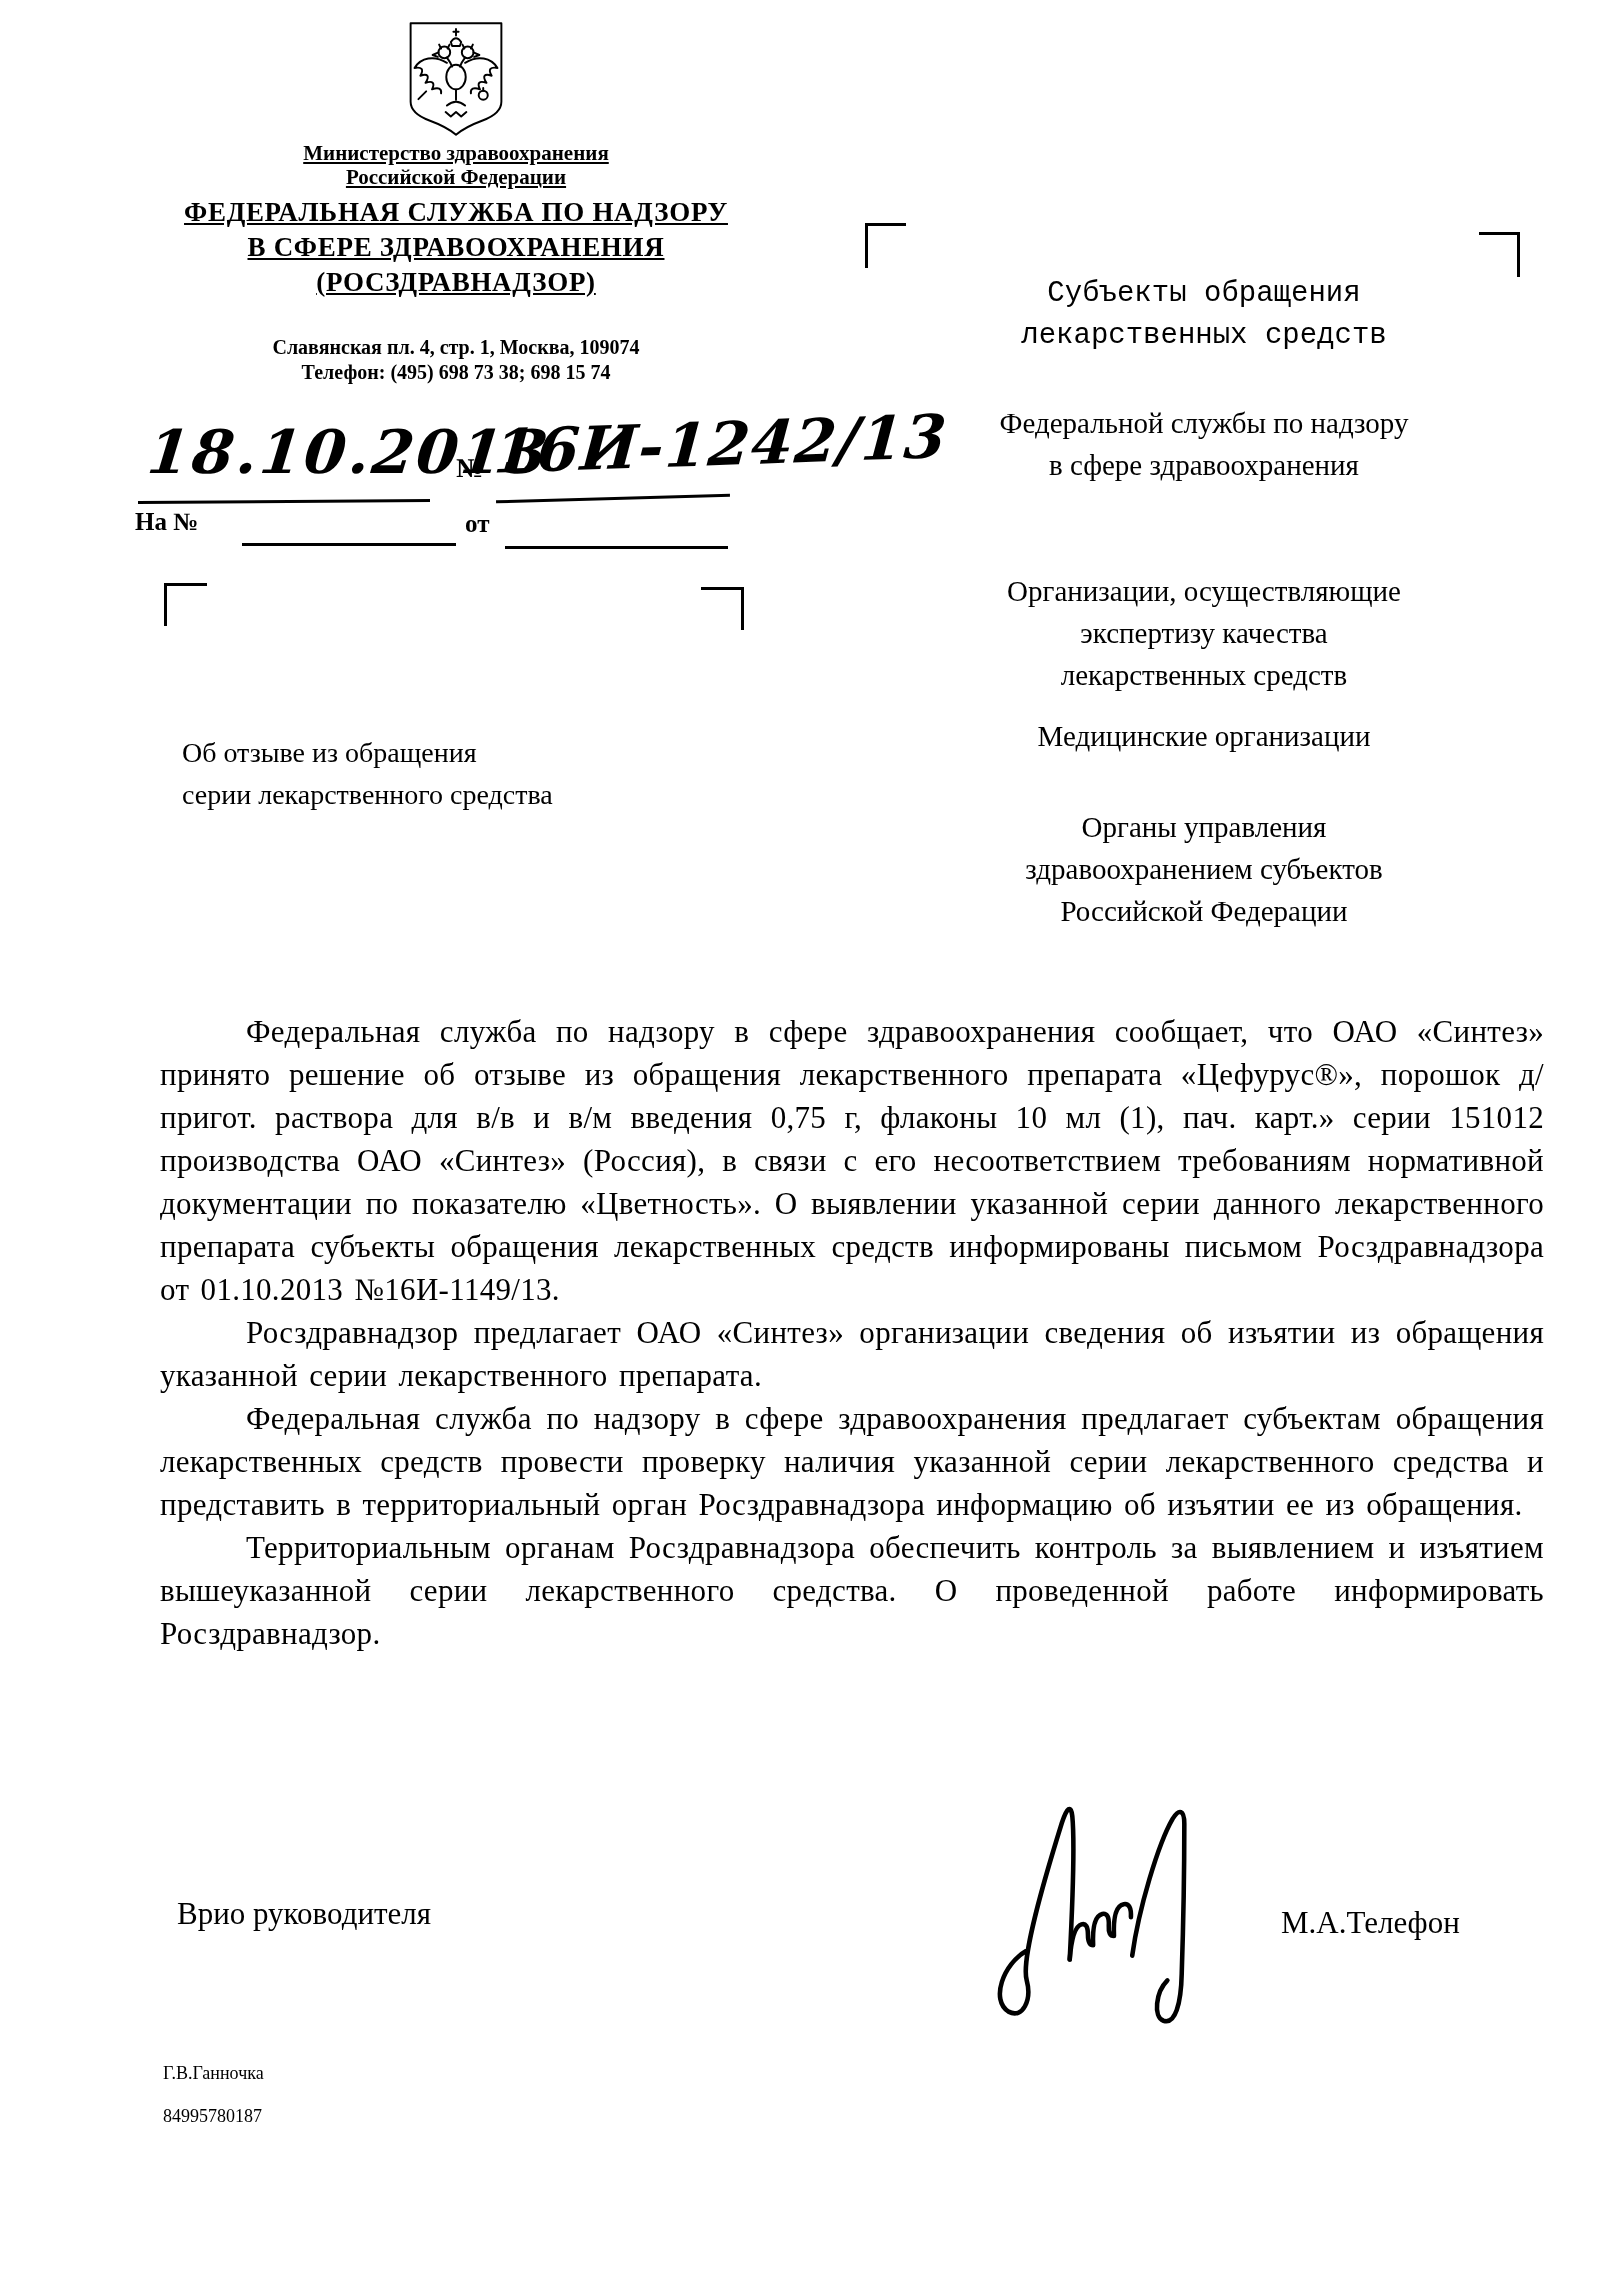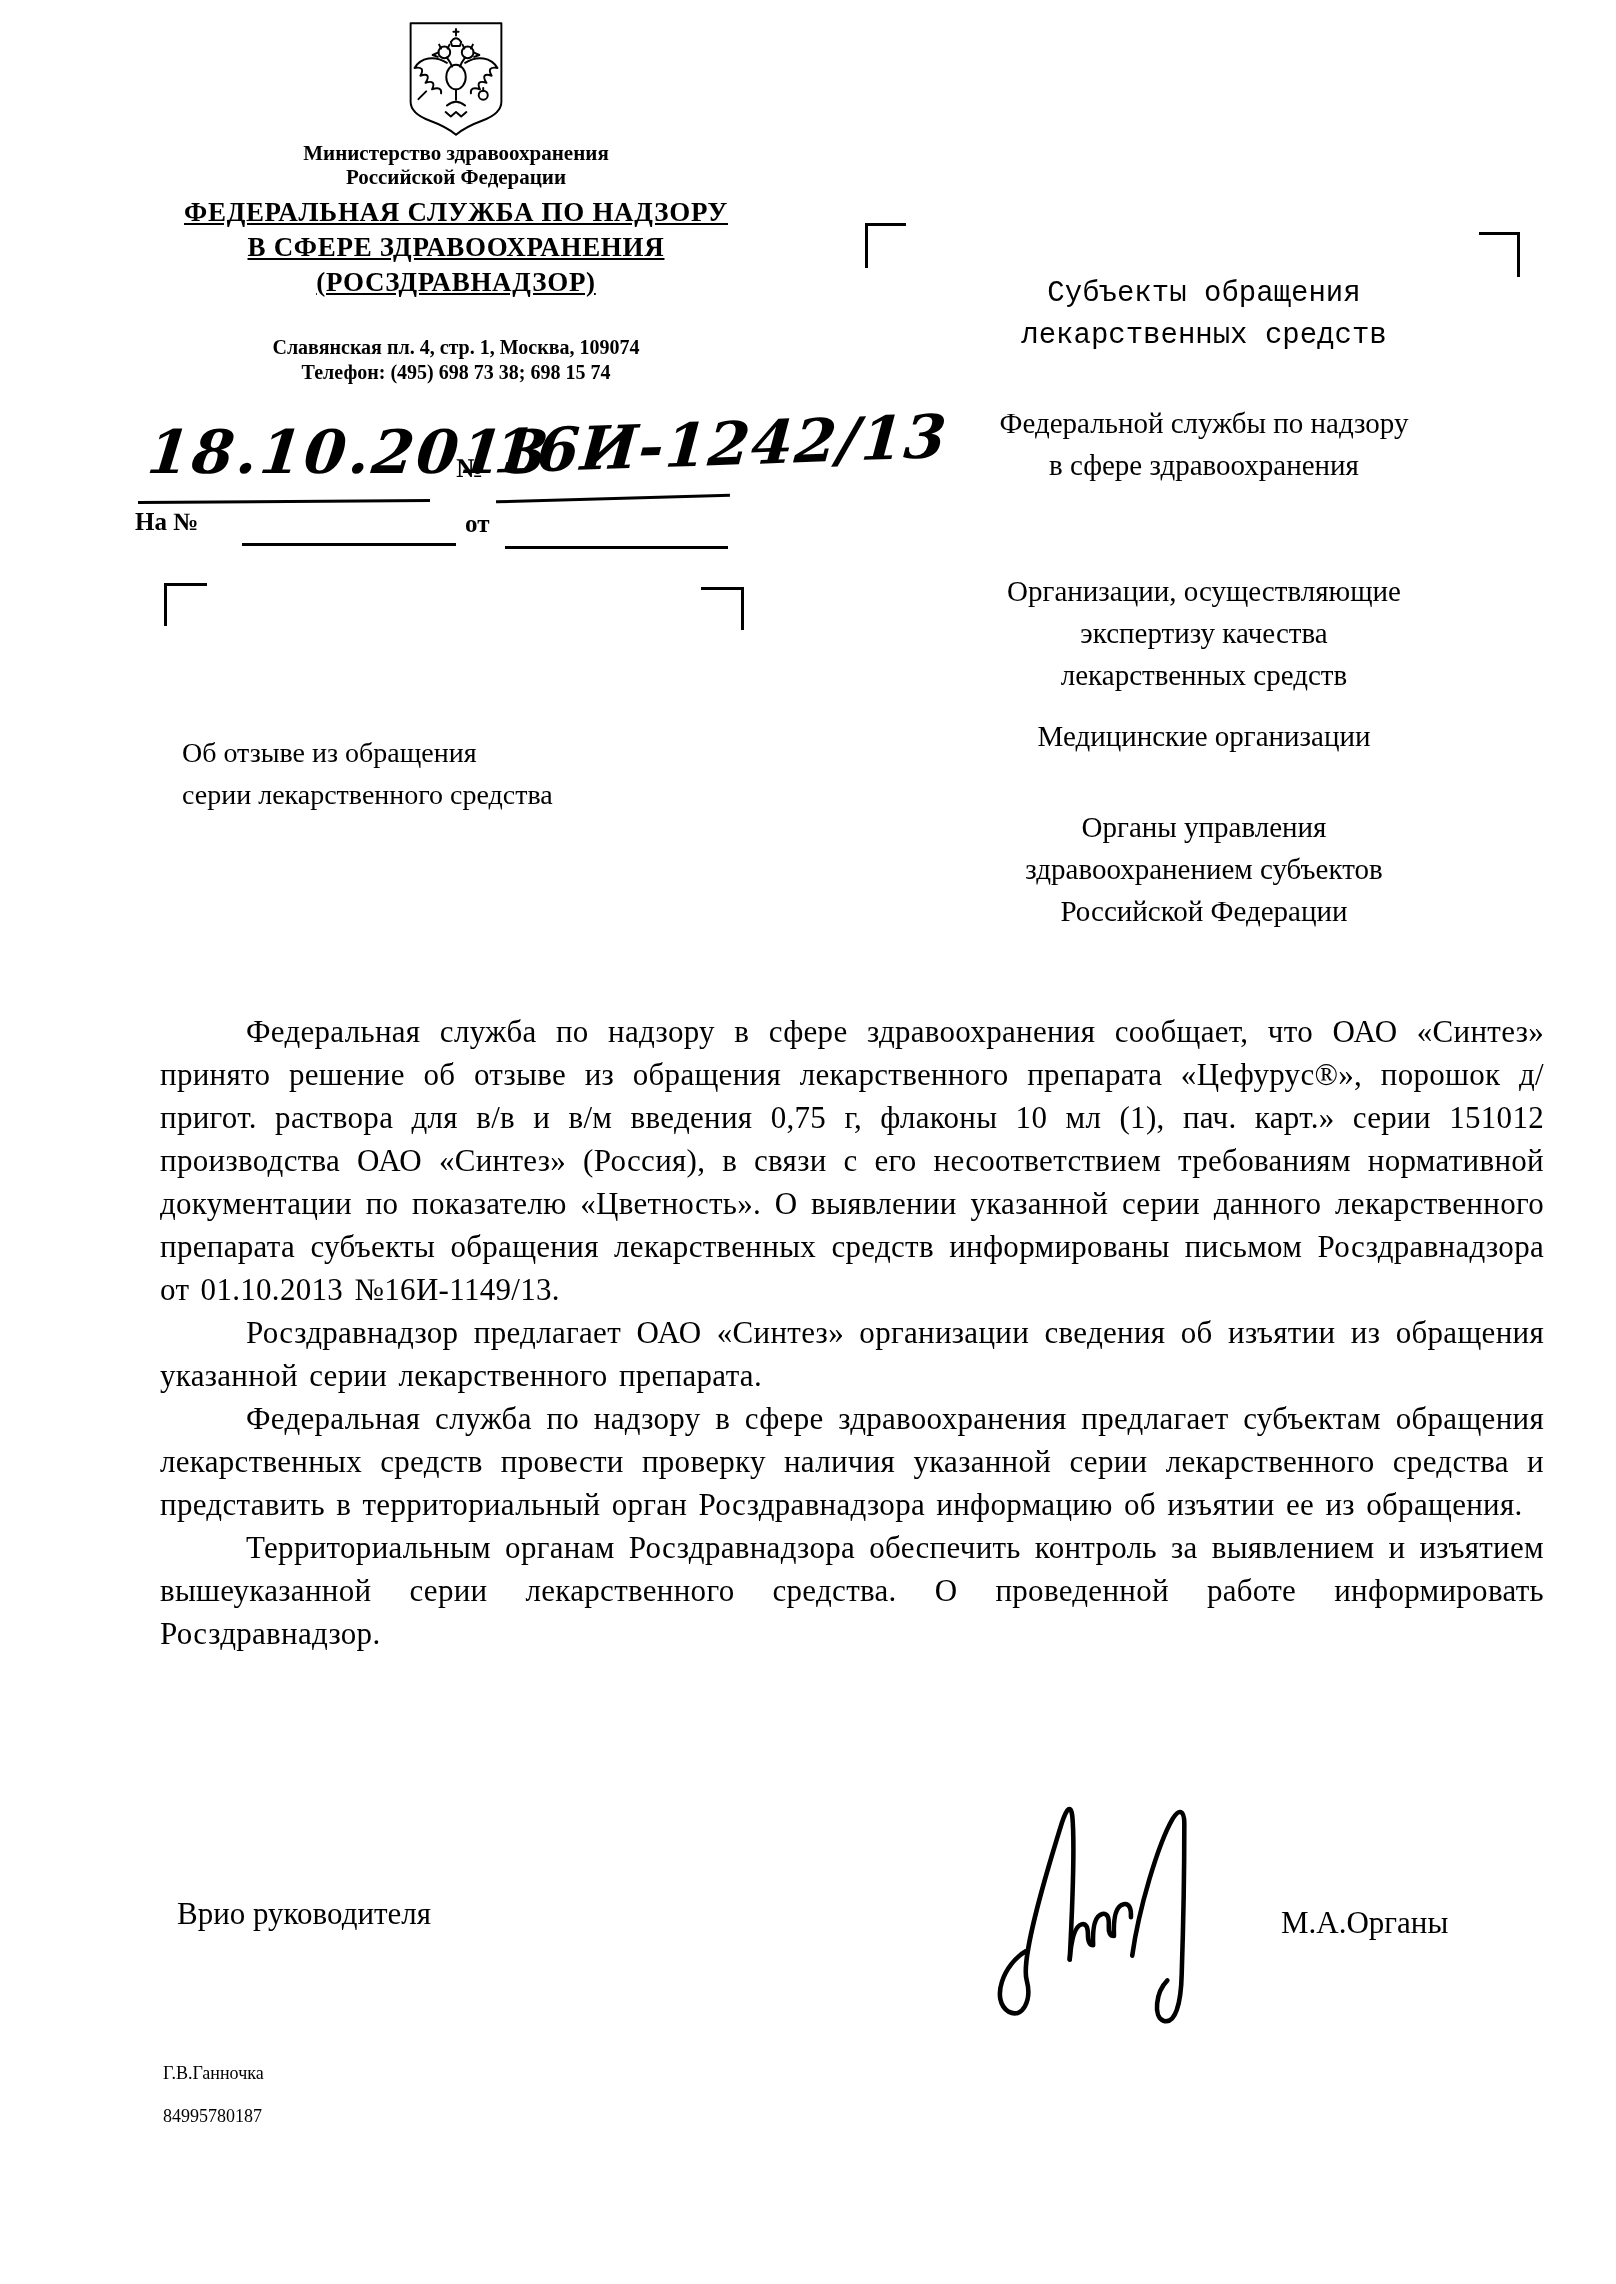--- a/index.html
+++ b/index.html
@@ -7,21 +7,21 @@
     position:relative; width:1617px; height:2284px; margin:0 auto;
     background:#ffffff; color:#000;
     font-family:"Liberation Serif", serif;
     overflow:hidden;
   }
   .abs { position:absolute; }
 
   
   .header-left { left:111px; top:19.5px; width:690px; text-align:center; }
   .emblem { display:block; margin:0 auto; }
-  .ministry { margin-top:3.9px; font-size:21px; font-weight:bold; line-height:24px; }
+  .ministry { margin-top:3.9px; font-size:21px; font-weight:bold; line-height:24px;text-decoration:underline; }
   .service  { margin-top:5.2px;  font-size:27px; font-weight:bold; line-height:35px; letter-spacing:0.7px;text-decoration:underline; }
   .hq       { margin-top:35px; font-size:20px; font-weight:bold; line-height:25.4px; }
 
   
   .hand {
     font-family:"DejaVu Serif", serif; font-style:italic; font-weight:600;
     font-size:60px; white-space:nowrap; transform:skewX(-6deg);
   }
   .hand-date   { left:148px; top:417px; letter-spacing:2.6px; }
   .hand-number { left:495px; top:409px; letter-spacing:1.3px; transform:skewX(-6deg) rotate(-2deg); }
@@ -163,21 +163,21 @@
   <div class="abs sig-title">Врио руководителя</div>
 
   <svg class="abs sig-mark" width="313" height="267" viewBox="0 0 480 410">
     <g fill="none" stroke="#000" stroke-width="7" stroke-linecap="round" stroke-linejoin="round">
       <path d="M95,255 C60,275 40,330 68,348 C90,360 104,330 96,300 C88,272 112,180 150,58 C158,34 164,30 166,48 C170,90 166,190 162,268"></path>
       <path d="M162,268 q4,-50 18,-54 q10,-3 10,16 q0,16 8,16 q-2,-44 14,-48 q11,-2 10,18 q-1,16 8,16 q-2,-46 15,-49 q12,-2 11,20"></path>
       <path d="M258,262 C268,190 298,90 320,52 C330,36 338,38 338,60 C338,130 336,230 334,290 C333,336 324,368 306,362 C290,356 294,318 312,300"></path>
     </g>
   </svg>
 
-  <div class="abs sig-name">М.А.Органы</div>
+  <div class="abs sig-name">М.А.Телефон</div>
 
   <div class="abs executor">
     <div>Г.В.Ганночка</div>
     <div>84995780187</div>
   </div>
 
 </div>
 
 
 </body></html>

